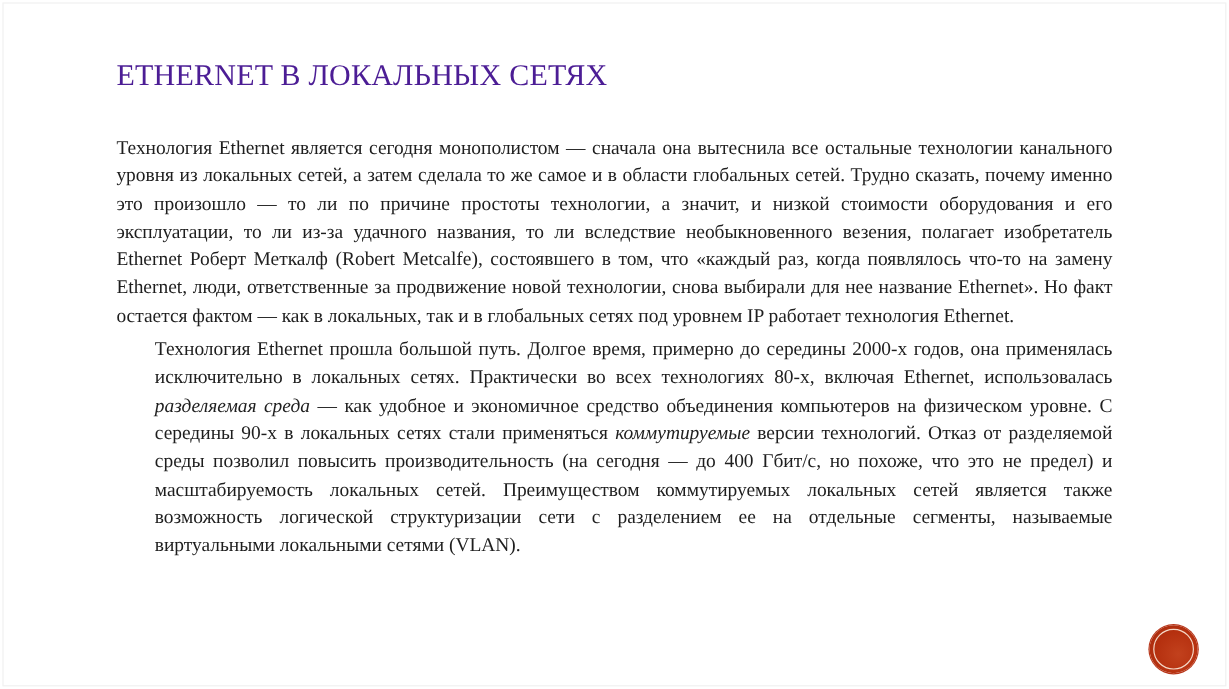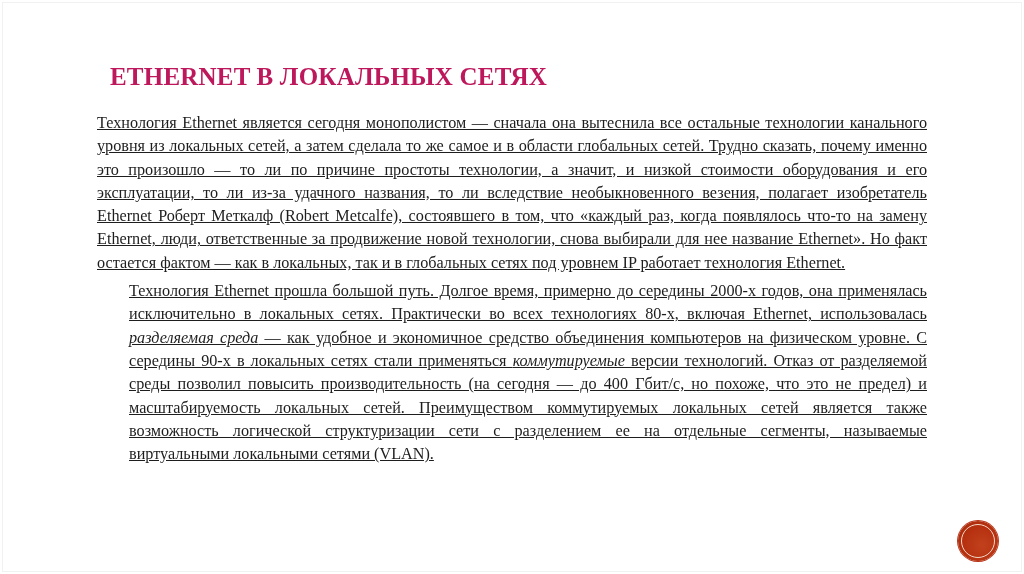--- a/index.html
+++ b/index.html
@@ -21,41 +21,40 @@
       top: 2px;
       right: 2px;
       bottom: 2px;
       border: 1px solid #f1f1f1;
       box-sizing: border-box;
     }
     .slide-title {
       position: absolute;
       left: 97px;
       top: 50px;
-      margin: 13px;
+      margin: 0;
       font-family: "Liberation Serif", "DejaVu Serif", serif;
-      font-weight: bold;
+      font-weight: normal;
       font-size: 25px;
       letter-spacing: 0.2px;
-      color: #be185d;
+      color: #4c1d95;
       white-space: nowrap;
     }
     .body-text {
       position: absolute;
       left: 97px;
       top: 112px;
       width: 830px;
     }
     .para {
       margin: 0;
       font-size: 16.2px;
       line-height: 23.3px;
       text-align: justify;
       color: #1e1e1e;
-      text-decoration: underline;
     }
     .para + .para {
       margin-top: 5px;
       margin-left: 32px;
     }
     .para em {
       font-style: italic;
     }
     .nav-circle {
       position: absolute;

